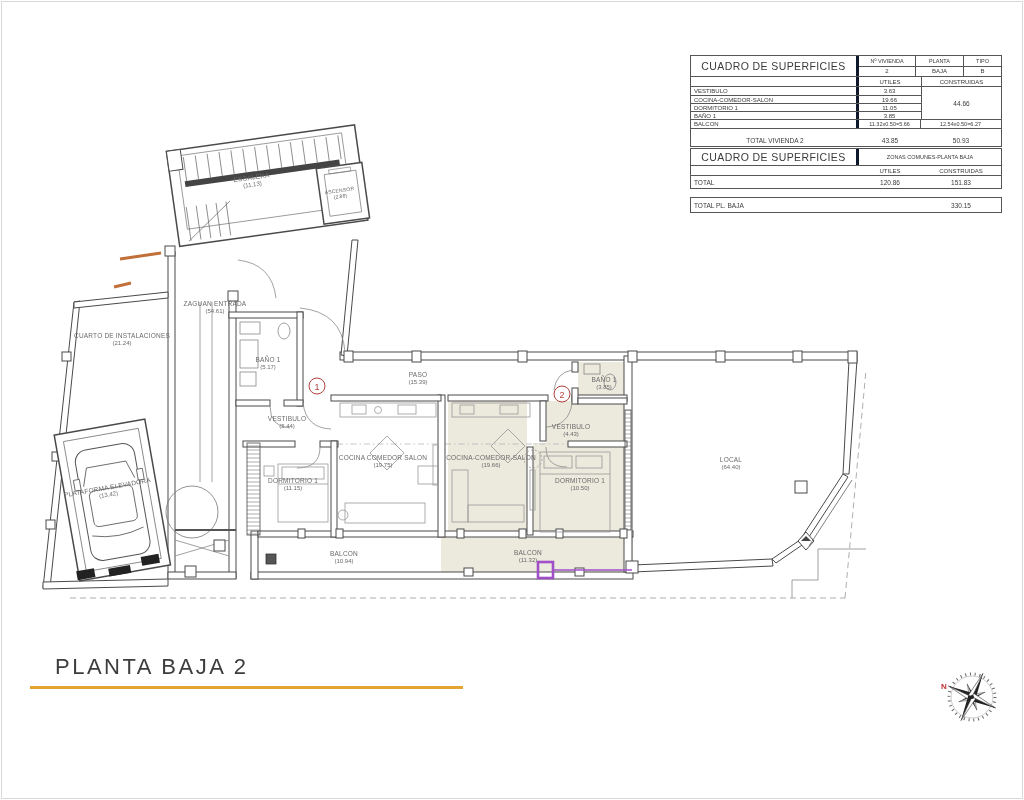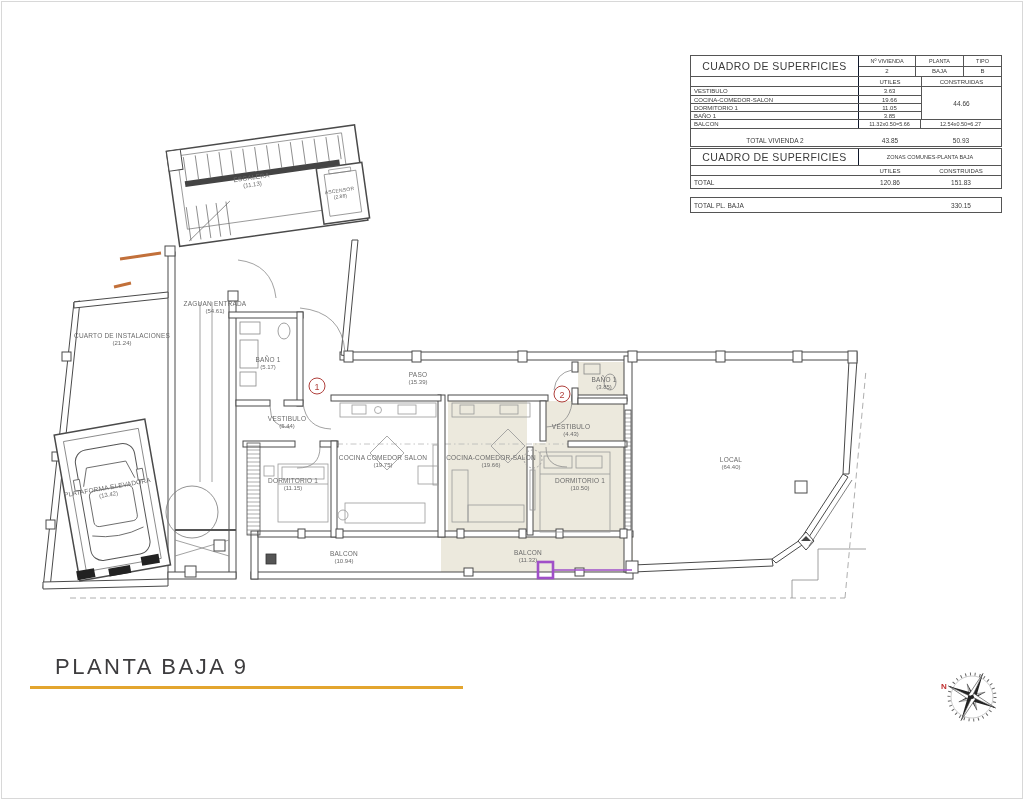--- a/index.html
+++ b/index.html
@@ -25,21 +25,21 @@
               letter-spacing:2.5px;color:#3d3c3e;}
   .title-rule{position:absolute;left:30px;top:686px;width:433px;height:3px;
               background:#e3a52f;}
   
   .tbl{position:absolute;box-sizing:border-box;color:#3a3a3a;}
   .tbl *{box-sizing:border-box;}
   .r{display:flex;}
   .c{display:flex;align-items:center;overflow:hidden;}
   .cc{justify-content:center;text-align:center;}
   .cl{padding-left:3px;}
-  .bR{border-right:1px solid #0f172a;}
+  .bR{border-right:3px solid #0f172a;}
   .bL{border-left:1px solid #555;}
   .bT{border-top:1px solid #555;}
   .bB{border-bottom:1px solid #555;}
   .box{border:1px solid #555;}
   .f10{font-size:10.5px;letter-spacing:.4px;}
   .f6{font-size:6px;}
   .f65{font-size:6.5px;}
   .f55{font-size:5.5px;}
 </style>
 </head>
@@ -451,16 +451,16 @@
         <div class="c cc f65" style="width:80px;">151.83</div>
       </div>
     </div>
     <div style="height:8px;"></div>
     <div class="box r" style="height:16px;">
       <div class="c cl f65" style="width:230px;">TOTAL PL. BAJA</div>
       <div class="c cc f65" style="width:80px;">330.15</div>
     </div>
   </div>
 
-  <div class="plan-title">PLANTA BAJA 9</div>
+  <div class="plan-title">PLANTA BAJA 2</div>
   <div class="title-rule"></div>
 
 </div>
 
 </body></html>

